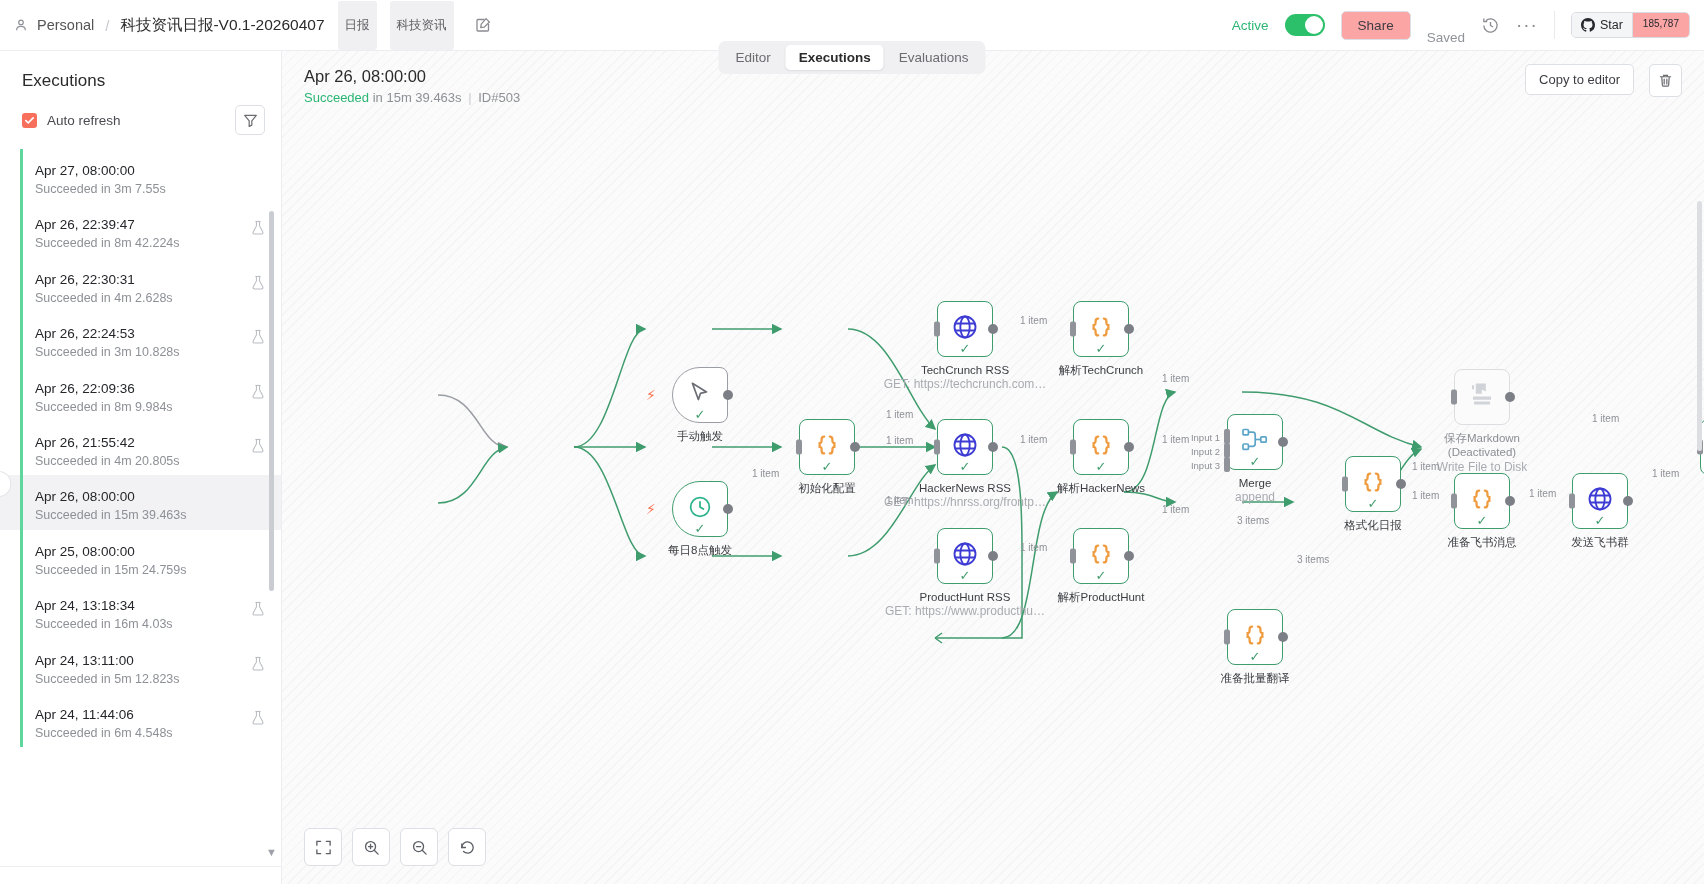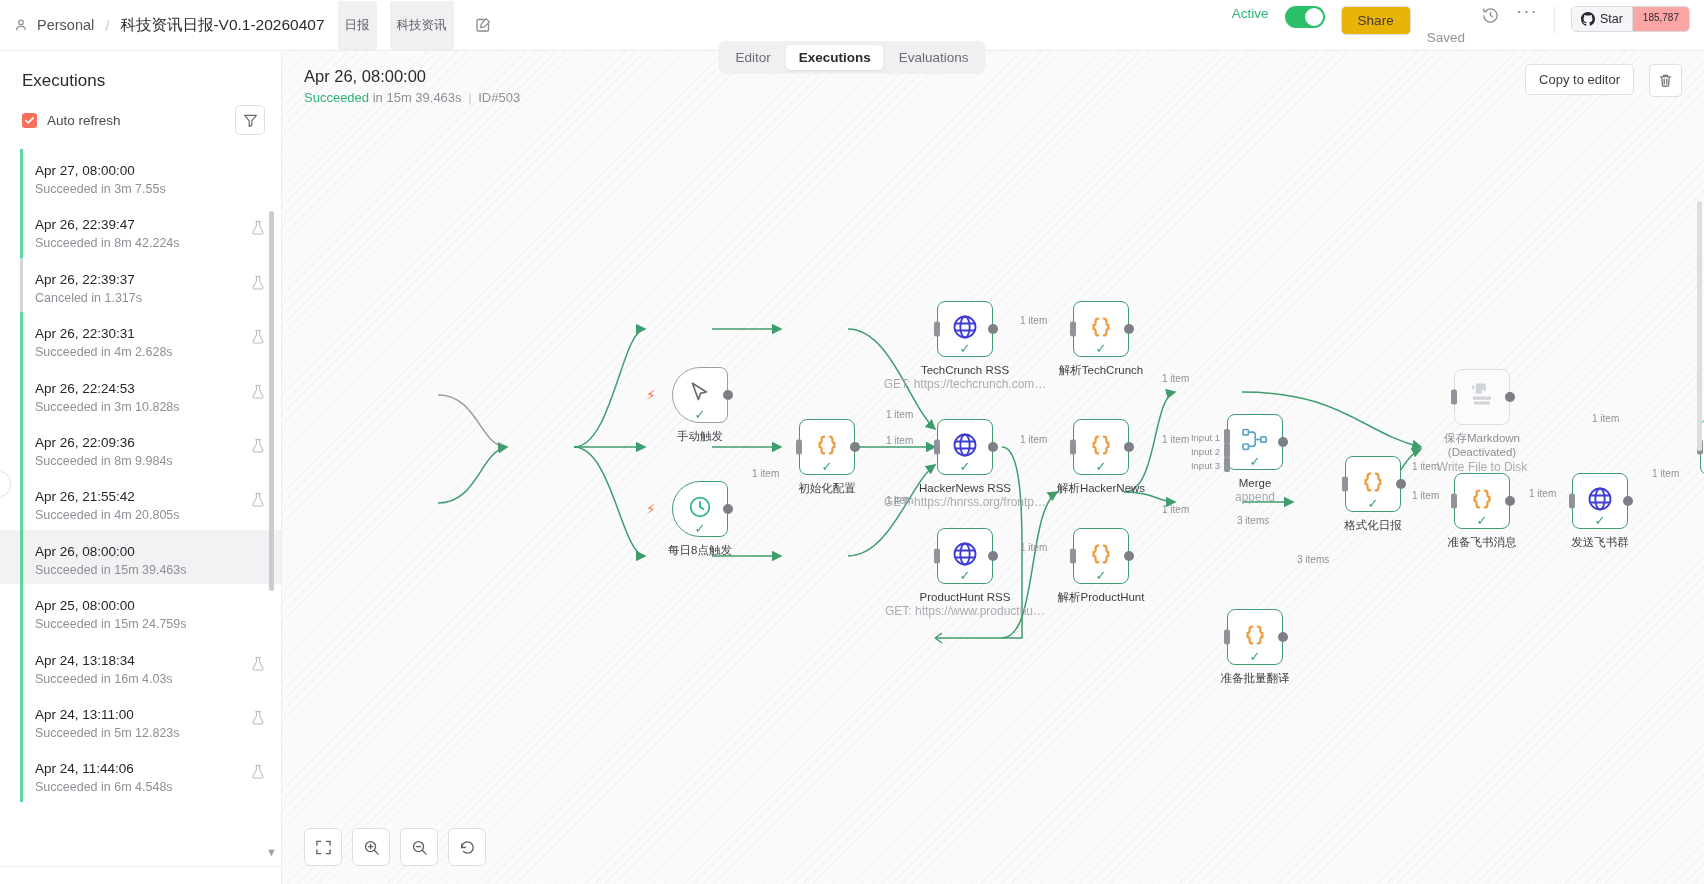--- a/index.html
+++ b/index.html
@@ -35,32 +35,32 @@
     display: flex; align-items: flex-end; gap: 2px;
     background: #f0f0f2; border-radius: 7px; padding: 4px;
   }
   .tab {
     font-size: 13.5px; color: #6b6b72; padding: 5px 13px;
     border-radius: 5px; cursor: pointer; white-space: nowrap;
   }
   .tab.active { background: #fff; color: #2b2b2b; font-weight: 600;
     box-shadow: 0 1px 2px rgba(0,0,0,.08); }
 
-  .topbar-right { margin-left: auto; display: flex; align-items: flex-start; gap: 16px; }
+  .topbar-right { margin-left: auto; display: flex; align-items: center; gap: 16px; }
   .active-label { color: #2bb673; font-size: 13.5px; }
   .toggle {
     width: 40px; height: 22px; border-radius: 11px; background: #2cc06b;
     position: relative; cursor: pointer;
   }
   .toggle::after {
     content:''; position:absolute; right: 2px; top: 2px;
     width: 18px; height: 18px; background: #fff; border-radius: 50%;
   }
   .btn-share {
-    border: 1px solid #dcdfe3; background: #eab308; border-radius: 5px;
+    border: 1px solid #dcdfe3; background: #fca5a5; border-radius: 5px;
     padding: 6px 16px; font-size: 13.5px; color: #3c3c43; cursor: pointer;
     font-family: inherit;
   }
   .saved-text { color: #909399; font-size: 13.5px; margin-top: 24px; }
   .icon-btn { color: #8b8b92; cursor: pointer; display:flex; align-items:center; }
   .dots { font-size: 19px; color: #8b8b92; cursor: pointer; letter-spacing: 1px; line-height: 10px; }
   .divider-v { width: 1px; height: 28px; background: #e8eaed; }
   .star-group { display: flex; align-items: stretch; border: 1px solid #d9dde2; border-radius: 5px; overflow: hidden; }
   .star-left {
     display:flex; align-items:center; gap:5px; background:#f4f5f7;
@@ -302,31 +302,20 @@
             <span class="bar"></span>
             <div class="exec-texts">
               <div class="exec-time">Apr 26, 22:39:47</div>
               <div class="exec-status">Succeeded in 8m 42.224s</div>
             </div>
             <svg class="flask" viewBox="0 0 16 18" fill="none" stroke="currentColor" stroke-width="1.2">
               <path d="M6.2 1.5v5.2L2.6 13.4A1.6 1.6 0 0 0 4 15.9h8a1.6 1.6 0 0 0 1.4-2.5L9.8 6.7V1.5"></path>
               <path d="M5 1.5h6"></path>
             </svg>
           </div>
-          <div class="exec-item canceled">
-            <span class="bar"></span>
-            <div class="exec-texts">
-              <div class="exec-time">Apr 26, 22:39:37</div>
-              <div class="exec-status">Canceled in 1.317s</div>
-            </div>
-            <svg class="flask" viewBox="0 0 16 18" fill="none" stroke="currentColor" stroke-width="1.2">
-              <path d="M6.2 1.5v5.2L2.6 13.4A1.6 1.6 0 0 0 4 15.9h8a1.6 1.6 0 0 0 1.4-2.5L9.8 6.7V1.5"></path>
-              <path d="M5 1.5h6"></path>
-            </svg>
-          </div>
           <div class="exec-item">
             <span class="bar"></span>
             <div class="exec-texts">
               <div class="exec-time">Apr 26, 22:30:31</div>
               <div class="exec-status">Succeeded in 4m 2.628s</div>
             </div>
             <svg class="flask" viewBox="0 0 16 18" fill="none" stroke="currentColor" stroke-width="1.2">
               <path d="M6.2 1.5v5.2L2.6 13.4A1.6 1.6 0 0 0 4 15.9h8a1.6 1.6 0 0 0 1.4-2.5L9.8 6.7V1.5"></path>
               <path d="M5 1.5h6"></path>
             </svg>

